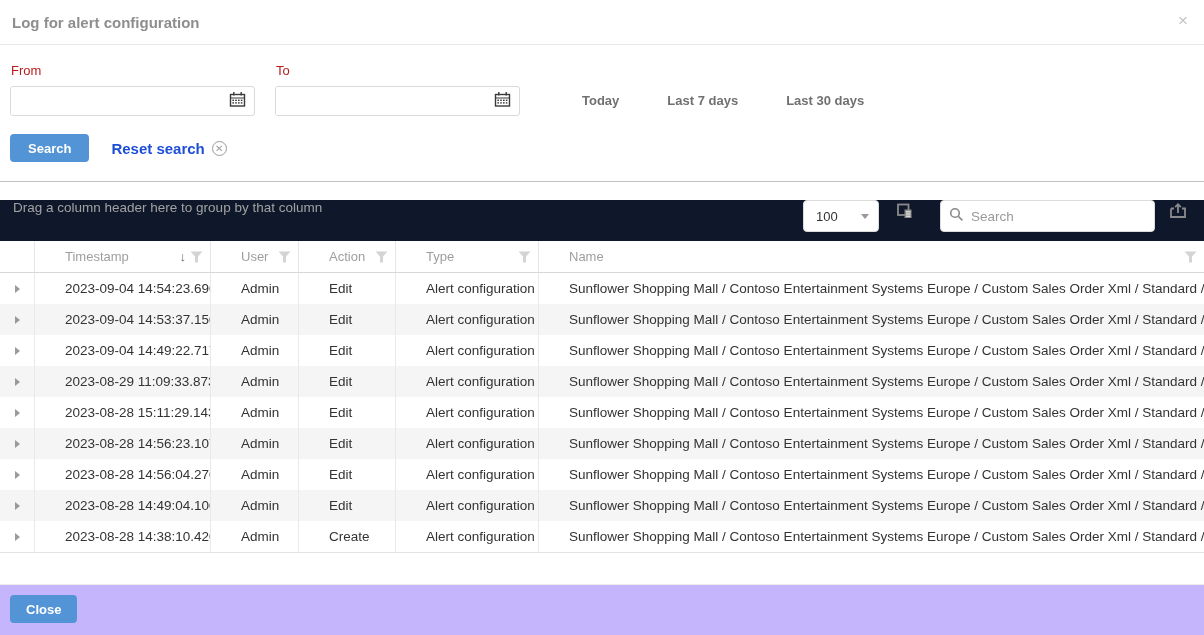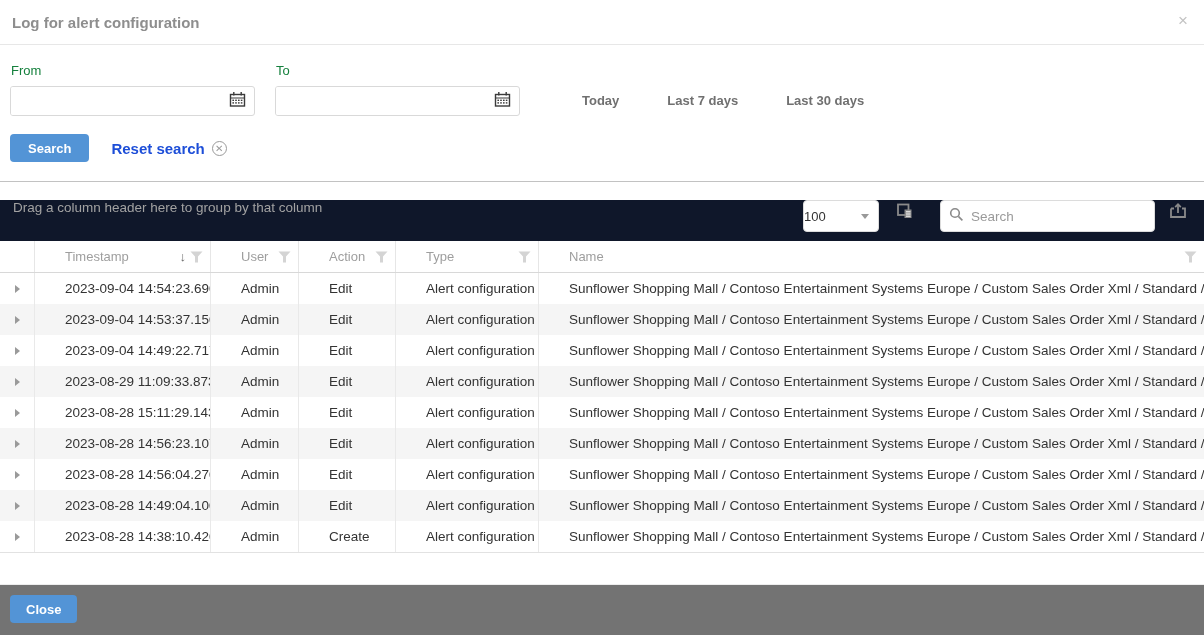--- a/index.html
+++ b/index.html
@@ -19,21 +19,21 @@
   .dlg-close {
     position: absolute; right: 10px; top: 10px; width: 22px; height: 22px;
     color: #c3c3c3; font-size: 17px; line-height: 22px; text-align: center;
     cursor: pointer; user-select: none;
   }
 
   
   .filter-area { padding: 12px 10px 0 10px; }
   .filter-row { display: flex; align-items: flex-start; }
   .field-group { margin-right: 20px; }
-  .field-label { color: #15803d; font-size: 13px; margin: 6px 0 8px 1px; }
+  .field-label { color: #b91c1c; font-size: 13px; margin: 6px 0 8px 1px; }
   .date-box {
     width: 245px; height: 30px; border: 1px solid #d9d9d9; border-radius: 3px;
     background: #fff; display: flex; align-items: center; overflow: hidden;
   }
   .date-box input {
     border: none; outline: none; flex: 1; height: 100%; padding: 0 8px;
     font-size: 13px; font-family: inherit; color: #333;
   }
   .date-btn {
     width: 34px; height: 100%; display: flex; align-items: center; justify-content: center;
@@ -62,21 +62,21 @@
   .divider { height: 1px; background: #c2c2c2; width: 100%; }
 
   
   .grid-toolbar {
     margin-top: 18px; height: 41px; background: #0f172a;
     display: flex; align-items: flex-start; padding: 0 13px;
   }
   .drag-text { color: #a2a2a2; font-size: 13.5px; flex: 1; }
   .pagesize-box {
     width: 76px; height: 32px; background: #fff; border: 1px solid #dcdcdc;
-    border-radius: 4px; display: flex; align-items: center; padding: 0 9px 0 0;
+    border-radius: 4px; display: flex; align-items: center; padding: 0 9px 0 12px;
     cursor: pointer; margin-right: 13px;
   }
   .pagesize-value { color: #333; font-size: 13px; flex: 1; }
   .caret-down {
     width: 0; height: 0; border-left: 4px solid transparent; border-right: 4px solid transparent;
     border-top: 5px solid #999;
   }
   .tool-icon {
     width: 26px; height: 26px; display: flex; align-items: center; justify-content: center;
     cursor: pointer;
@@ -121,21 +121,21 @@
   .expand-arrow {
     width: 0; height: 0; border-top: 4px solid transparent; border-bottom: 4px solid transparent;
     border-left: 5px solid #9a9a9a; display: inline-block;
   }
   .grid-footer-line { border-top: 1px solid #e2e2e2; }
   .selected-rows { color: #707070; font-size: 13px; padding: 7px 10px 0 10px; }
 
   
   .dlg-footer {
     position: absolute; left: 0; bottom: 0; width: 100%;
-    border-top: 1px solid #ededed; padding: 10px 10px 12px 10px; background: #737373;
+    border-top: 1px solid #ededed; padding: 10px 10px 12px 10px; background: #c4b5fd;
   }
   .btn-close { height: 28px; padding: 0 16px; }
 </style>
 </head>
 <body>
 
 <div class="dialog">
 
   <div class="dlg-header">
     <span class="dlg-title">Log for alert configuration</span>

